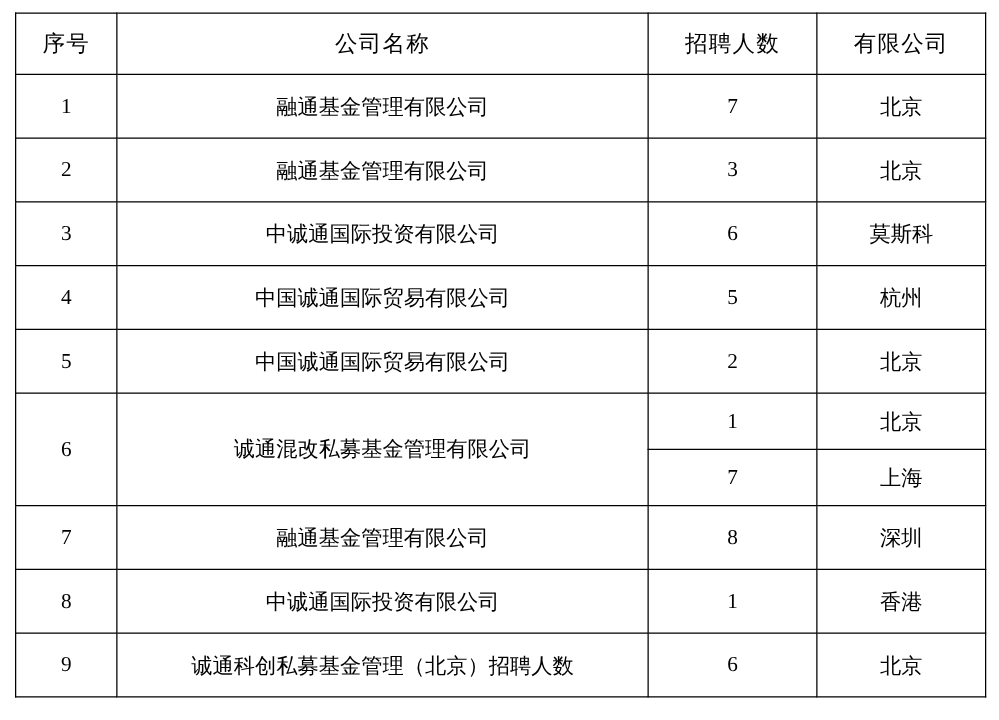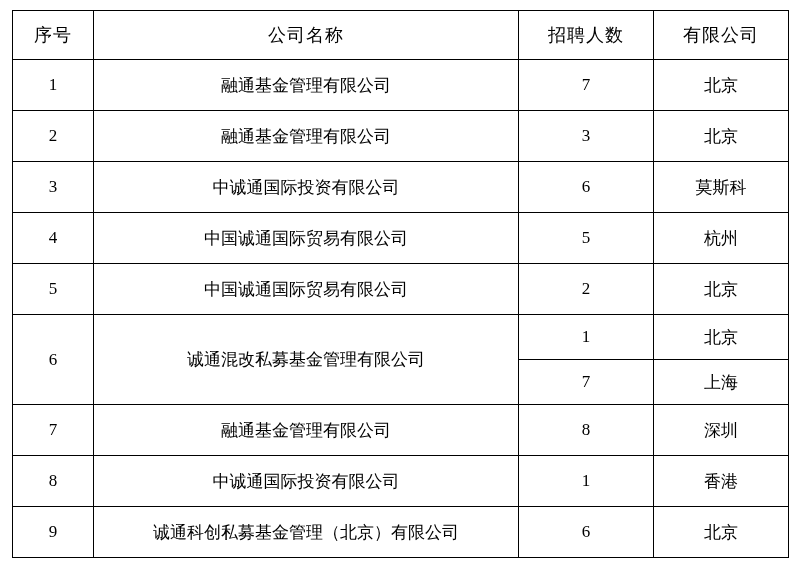--- a/index.html
+++ b/index.html
@@ -115,19 +115,19 @@
           <td class="loc-cell">深圳</td>
         </tr>
         <tr>
           <td class="num-cell seq">8</td>
           <td class="company-cell">中诚通国际投资有限公司</td>
           <td class="count-cell">1</td>
           <td class="loc-cell">香港</td>
         </tr>
         <tr>
           <td class="num-cell seq">9</td>
-          <td class="company-cell">诚通科创私募基金管理（北京）有限公司</td>
+          <td class="company-cell">诚通科创私募基金管理（北京）招聘人数</td>
           <td class="count-cell">6</td>
           <td class="loc-cell">北京</td>
         </tr>
       </tbody>
   </table>
 </div>
 
 </body></html>

